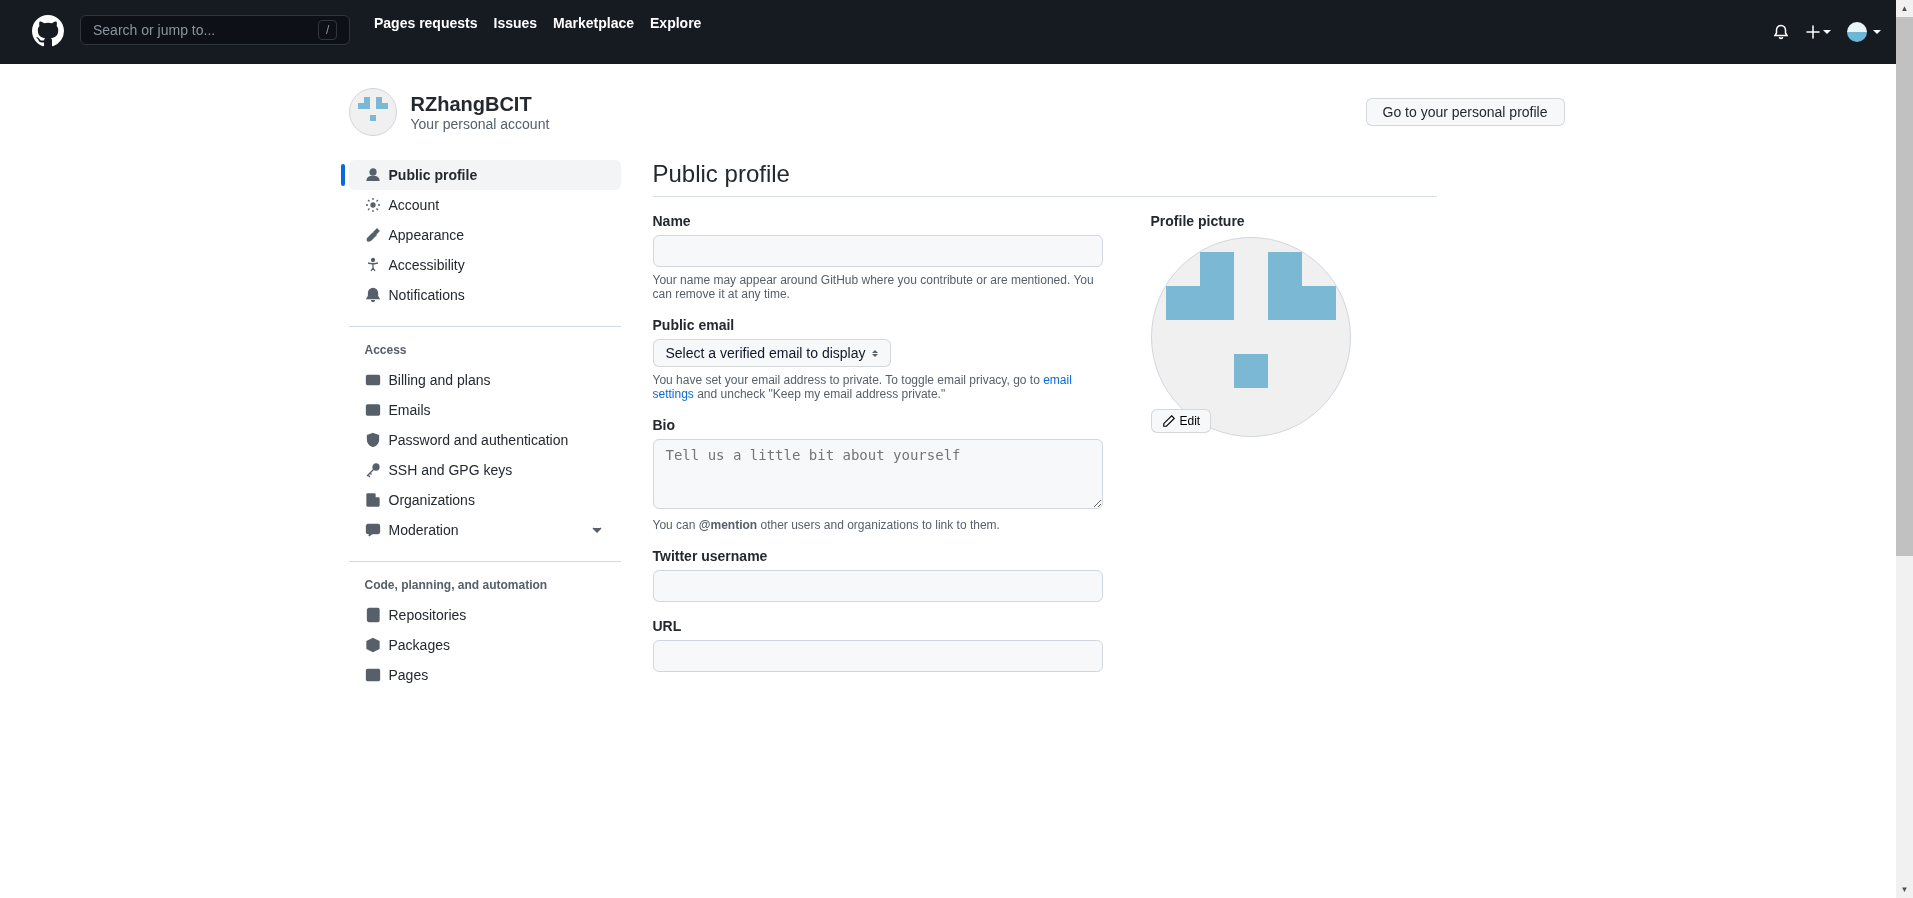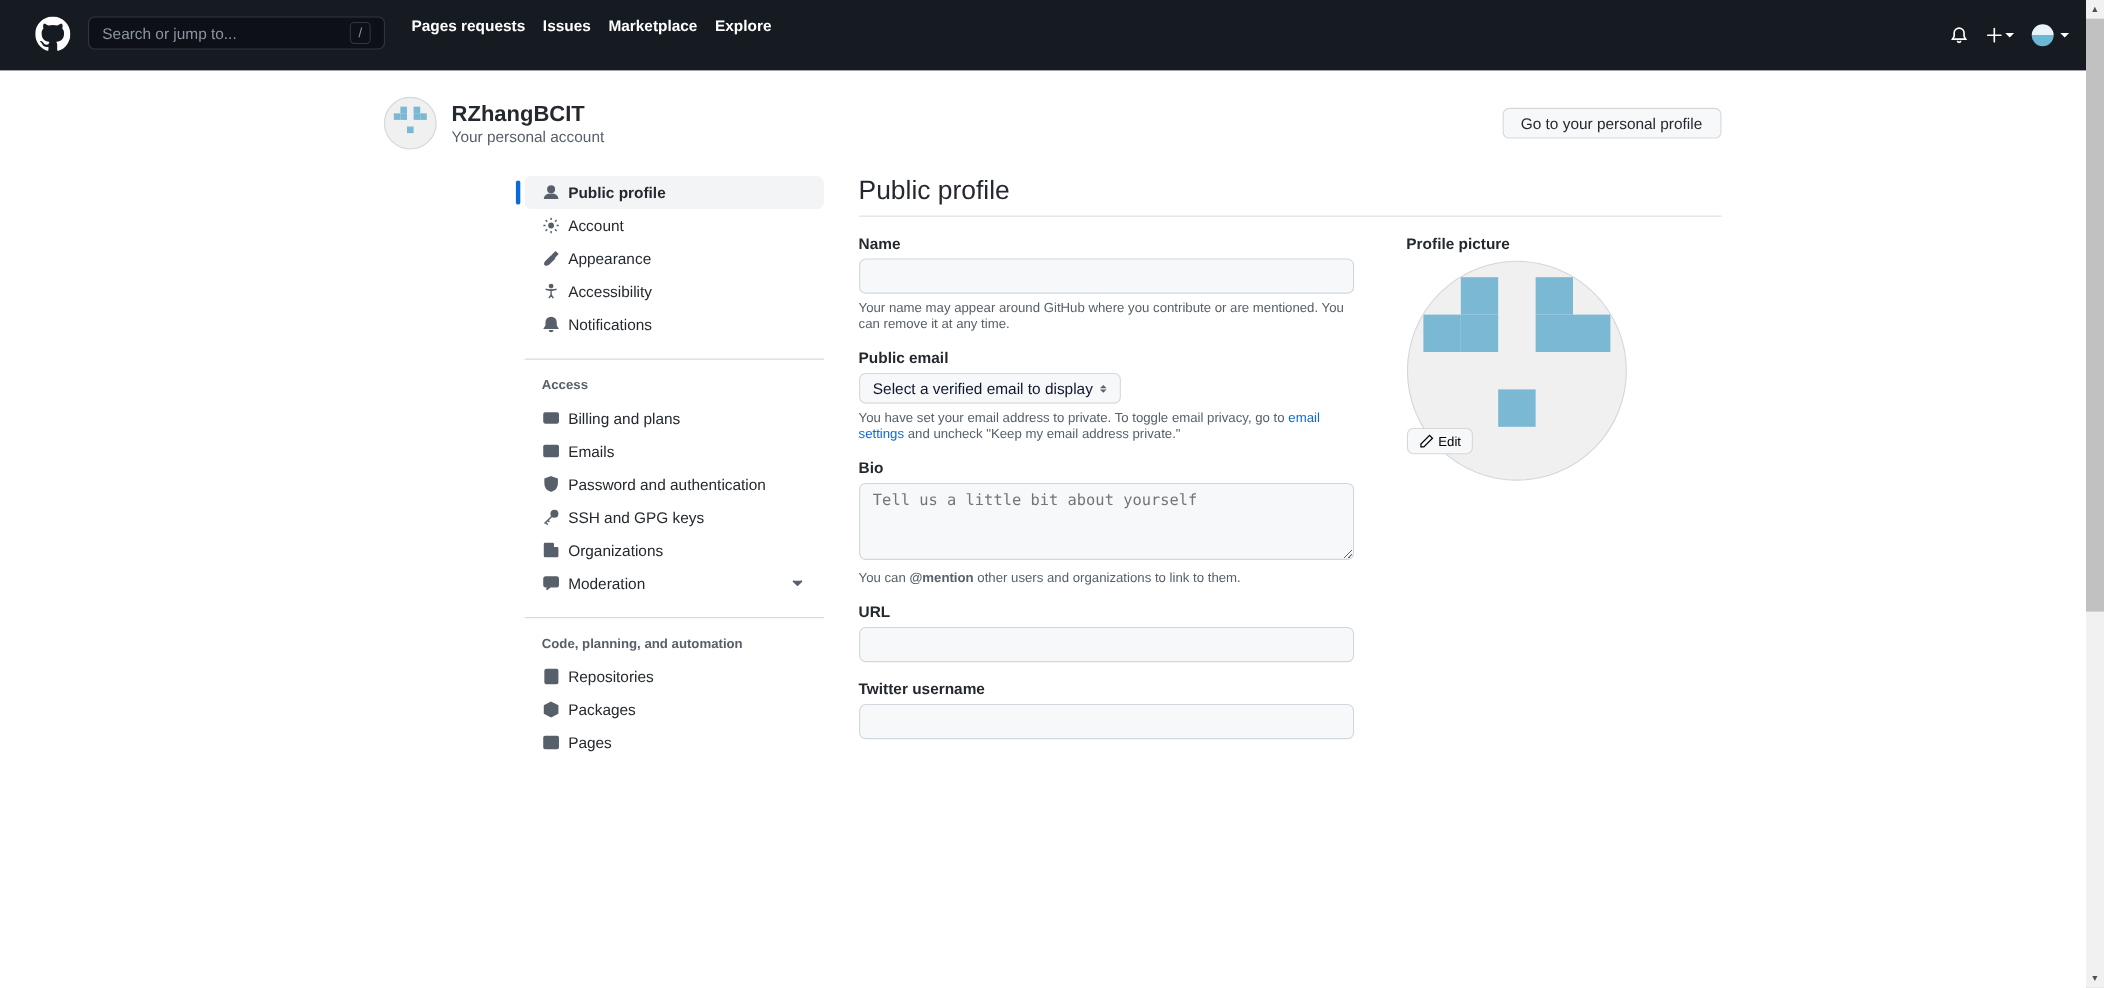--- a/index.html
+++ b/index.html
@@ -152,21 +152,20 @@
       padding: 5px 16px;
       font-size: 14px;
       font-weight: 500;
       cursor: pointer;
       color: #24292f;
     }
     
     .layout {
       display: flex;
       gap: 32px;
-      justify-content: flex-end;
     }
     .sidebar {
       width: 272px;
       flex-shrink: 0;
     }
     .main {
       flex: 1;
       max-width: 784px;
     }
     
@@ -321,21 +320,21 @@
       overflow: hidden;
     }
     .identicon-lg {
       display: grid;
       grid-template-columns: repeat(5, 34px);
       grid-template-rows: repeat(5, 34px);
     }
     .identicon-lg .p { background: #7bb8d4; }
     .edit-pic-btn {
       position: absolute;
-      bottom: 24px;
+      bottom: 4px;
       left: 0;
       background: #f6f8fa;
       border: 1px solid rgba(27,31,36,0.15);
       border-radius: 6px;
       padding: 4px 10px;
       font-size: 12px;
       display: inline-flex;
       align-items: center;
       gap: 4px;
       cursor: pointer;
@@ -591,26 +590,26 @@
 
           <div class="form-group">
             <label class="form-label">Bio</label>
             <textarea class="form-control" placeholder="Tell us a little bit about yourself" style=""></textarea>
             <p class="form-note">
               <span>You can </span><strong>@mention</strong><span> other users and organizations to link to them.</span>
             </p>
           </div>
 
           <div class="form-group">
-            <label class="form-label">URL</label>
+            <label class="form-label">Twitter username</label>
             <input class="form-control" type="text" value="" style="">
           </div>
 
           <div class="form-group">
-            <label class="form-label">Twitter username</label>
+            <label class="form-label">URL</label>
             <input class="form-control" type="text" value="" style="">
           </div>
         </div>
 
         <div class="profile-pic-section">
           <span class="profile-pic-label">Profile picture</span>
           <div class="profile-pic-wrap">
             <div class="profile-pic">
               <div class="identicon-lg">
                 <span></span>

